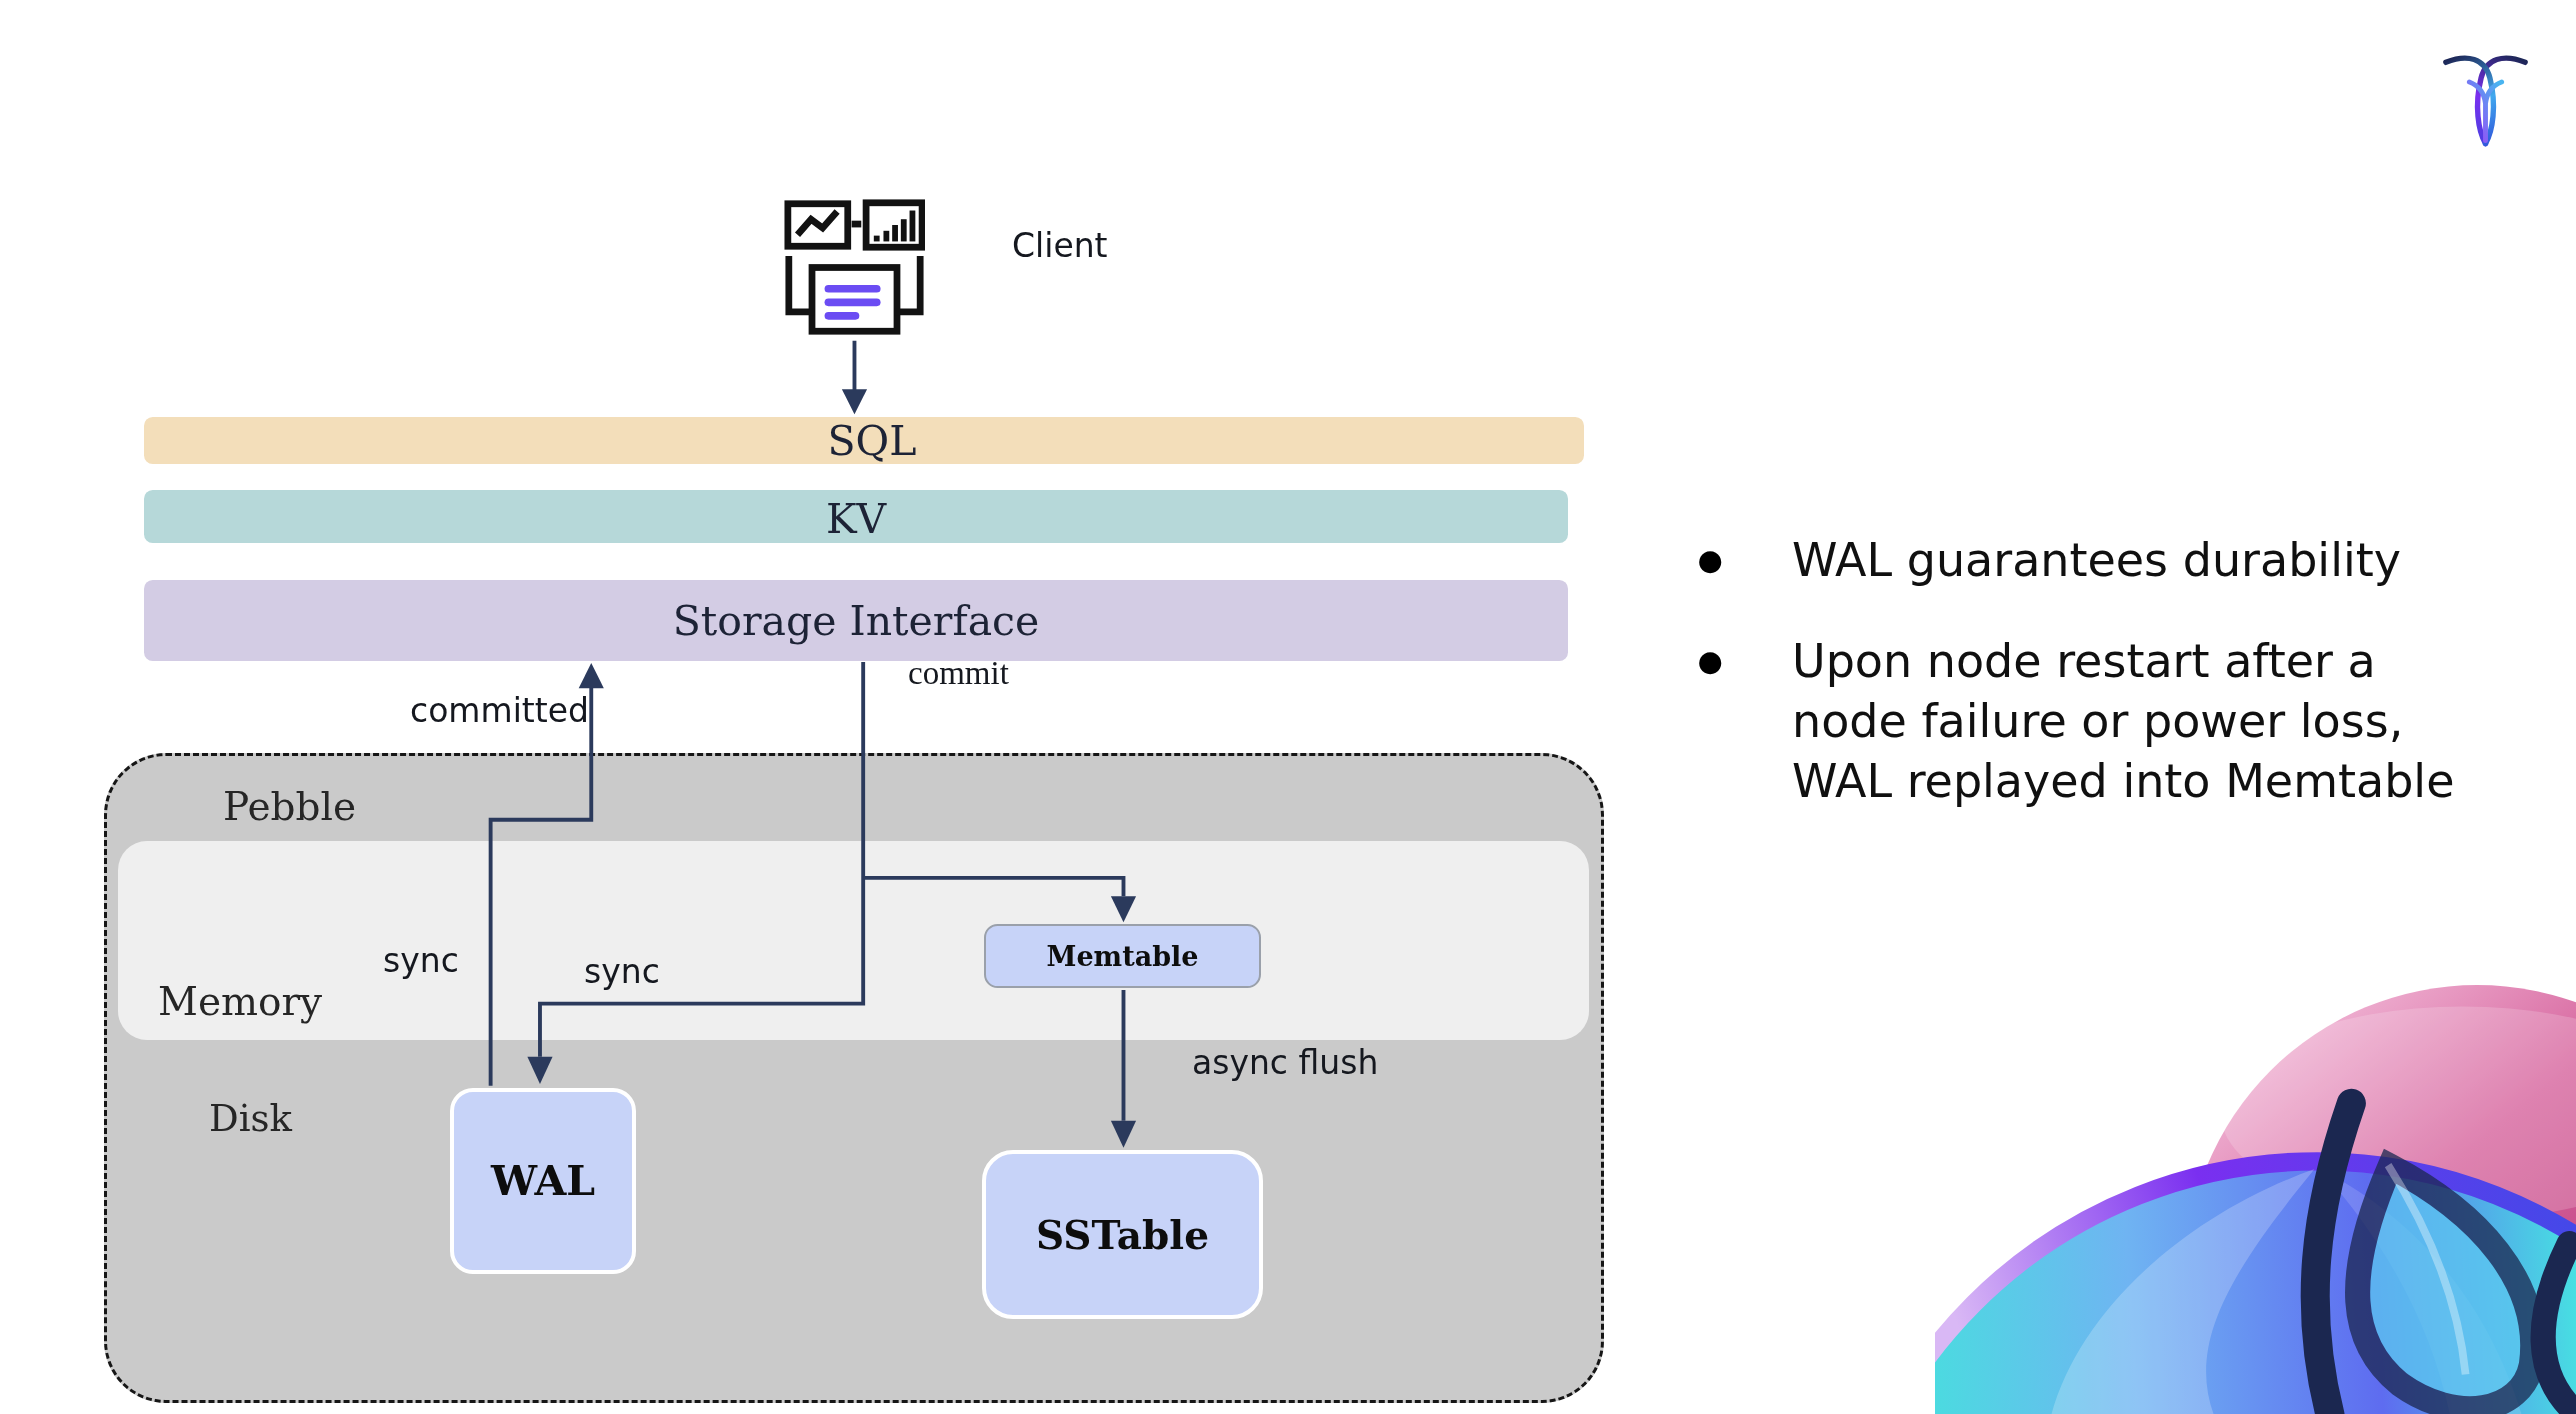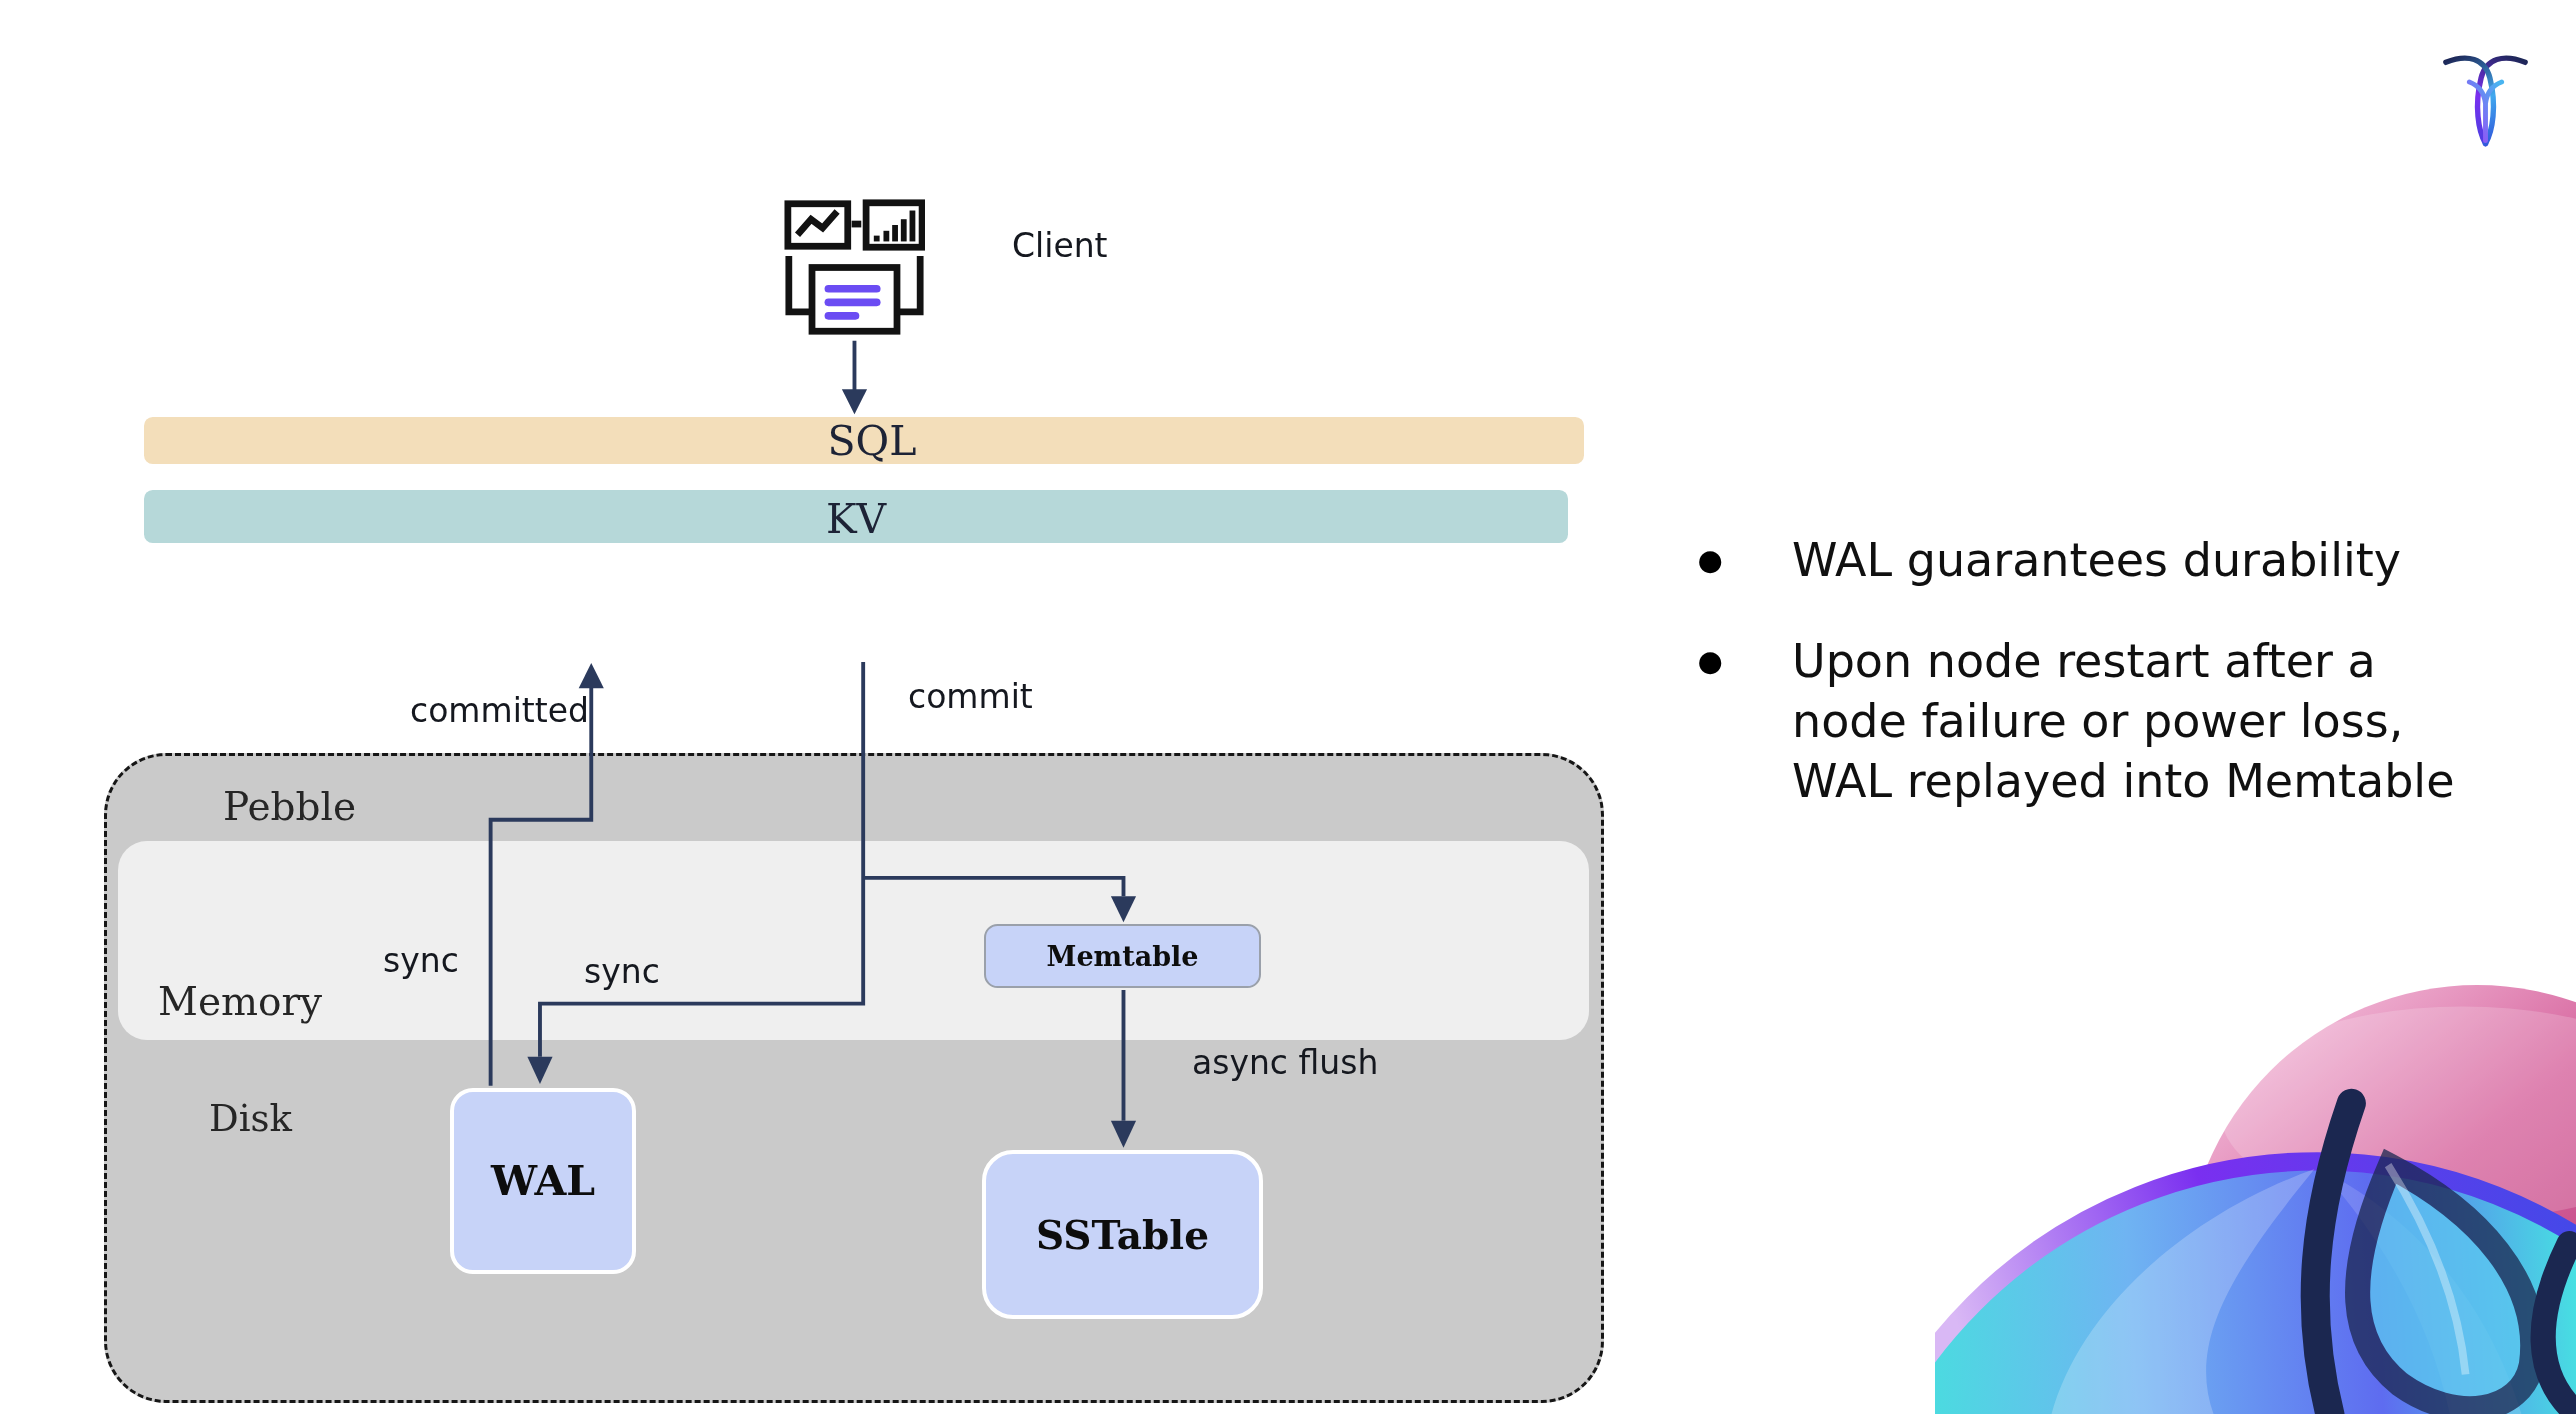--- a/index.html
+++ b/index.html
@@ -50,21 +50,21 @@
   .node-wal{left:450px;top:1088px;width:186px;height:186px;border:4.8px solid #ffffff;border-radius:23px;font-size:41px;}
   .node-memtable{left:984px;top:924px;width:277px;height:64px;border:2.9px solid #9aa0aa;border-radius:13.5px;font-size:27px;}
   .node-sstable{left:982px;top:1150px;width:281px;height:169px;border:4.8px solid #ffffff;border-radius:31px;font-size:39px;}
 
   
   .edge-label{
     font-family:"DejaVu Sans",sans-serif;font-size:33px;color:#15181f;white-space:nowrap;
   }
   .lbl-client{left:1012px;top:226px;}
   .lbl-committed{left:410px;top:691px;}
-  .lbl-commit{left:908px;top:677px;}
+  .lbl-commit{left:908px;top:655px;font-family:Liberation Serif, serif;}
   .lbl-sync-left{left:383px;top:941px;}
   .lbl-sync-right{left:584px;top:952px;}
   .lbl-async-flush{left:1192px;top:1043px;}
 
   
   svg.edges{left:0;top:0;pointer-events:none;}
   .edge-line{fill:none;stroke:#2b3a5c;stroke-width:4px;}
   .edge-head{fill:#2b3a5c;stroke:none;}
 
   
@@ -138,20 +138,23 @@
     </svg>
   </div>
   <div class="abs edge-label lbl-client">Client</div>
 
   <div class="abs layer-bar bar-sql" style="background: rgb(243, 222, 186); padding-left: 16px;">
     <span>SQL</span>
   </div>
   <div class="abs layer-bar bar-kv" style="background: rgb(182, 216, 217);">
     <span>KV</span>
   </div>
+  <div class="abs layer-bar bar-storage" style="background: rgb(211, 204, 228);">
+    <span>Storage Interface</span>
+  </div>
 
   <div class="abs pebble" style="background: rgb(202, 202, 202);"></div>
   <div class="abs memory-strip" style="background: rgb(239, 239, 239);"></div>
   <div class="abs region-label lbl-pebble">Pebble</div>
   <div class="abs region-label lbl-memory">Memory</div>
   <div class="abs region-label lbl-disk">Disk</div>
 
   <svg class="abs edges" width="2576" height="1415" viewBox="0 0 2662 1462">
     <g>
       <path class="edge-line" d="M883,352 V403"></path>

